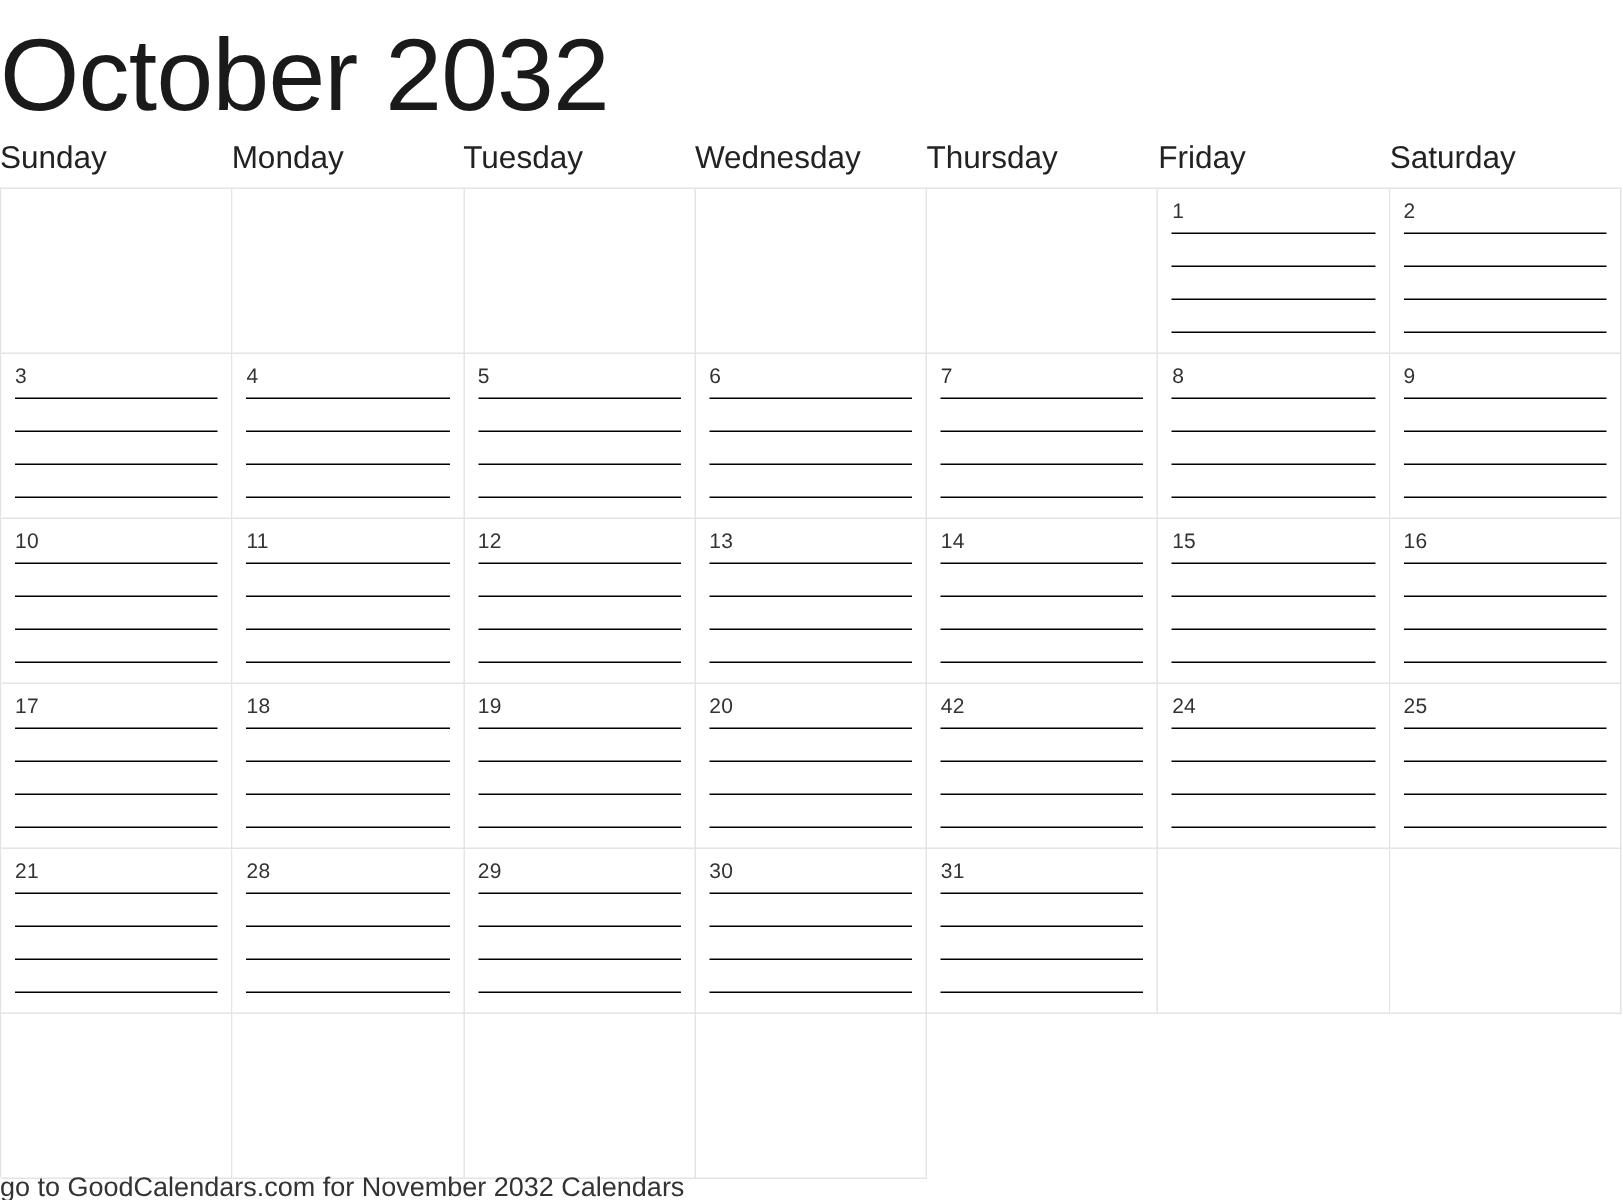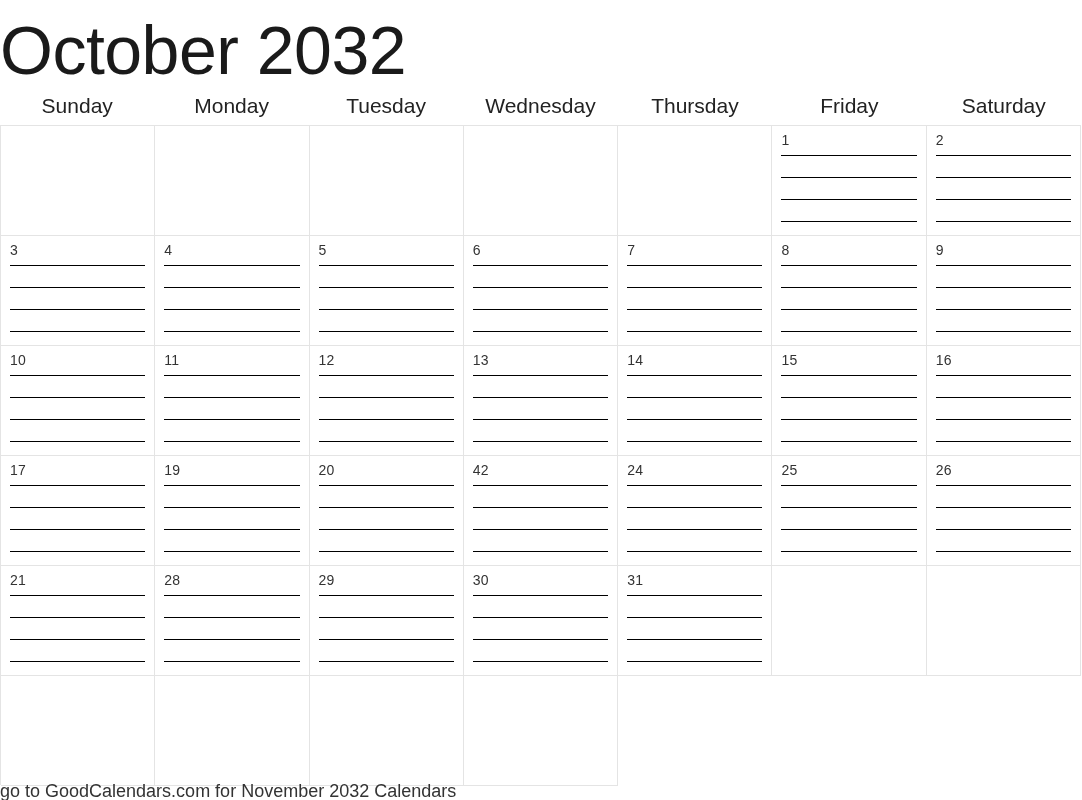--- a/index.html
+++ b/index.html
@@ -40,21 +40,21 @@
   #weekday-header {
     position: absolute;
     left: 0px;
     top: 92px;
     width: 1081px;
     height: 33px;
     display: flex;
   }
   .weekday-cell {
     flex: 1 1 0;
-    text-align: center;
+    text-align: left;
     font-size: 21px;
     font-weight: 300;
     color: #222222;
     line-height: 28px;
     white-space: nowrap;
   }
 
   
   #calendar-grid {
     position: absolute;
@@ -289,20 +289,29 @@
       <div class="day-cell">
         <div class="date-number">17</div>
         <div class="write-lines">
           <div class="write-line l1"></div>
           <div class="write-line l2"></div>
           <div class="write-line l3"></div>
           <div class="write-line l4"></div>
         </div>
       </div>
       <div class="day-cell">
+        <div class="date-number">18</div>
+        <div class="write-lines">
+          <div class="write-line l1"></div>
+          <div class="write-line l2"></div>
+          <div class="write-line l3"></div>
+          <div class="write-line l4"></div>
+        </div>
+      </div>
+      <div class="day-cell">
         <div class="date-number">19</div>
         <div class="write-lines">
           <div class="write-line l1"></div>
           <div class="write-line l2"></div>
           <div class="write-line l3"></div>
           <div class="write-line l4"></div>
         </div>
       </div>
       <div class="day-cell">
         <div class="date-number">20</div>
@@ -334,29 +343,20 @@
       <div class="day-cell">
         <div class="date-number">25</div>
         <div class="write-lines">
           <div class="write-line l1"></div>
           <div class="write-line l2"></div>
           <div class="write-line l3"></div>
           <div class="write-line l4"></div>
         </div>
       </div>
       <div class="day-cell">
-        <div class="date-number">26</div>
-        <div class="write-lines">
-          <div class="write-line l1"></div>
-          <div class="write-line l2"></div>
-          <div class="write-line l3"></div>
-          <div class="write-line l4"></div>
-        </div>
-      </div>
-      <div class="day-cell">
         <div class="date-number">21</div>
         <div class="write-lines">
           <div class="write-line l1"></div>
           <div class="write-line l2"></div>
           <div class="write-line l3"></div>
           <div class="write-line l4"></div>
         </div>
       </div>
       <div class="day-cell">
         <div class="date-number">28</div>

